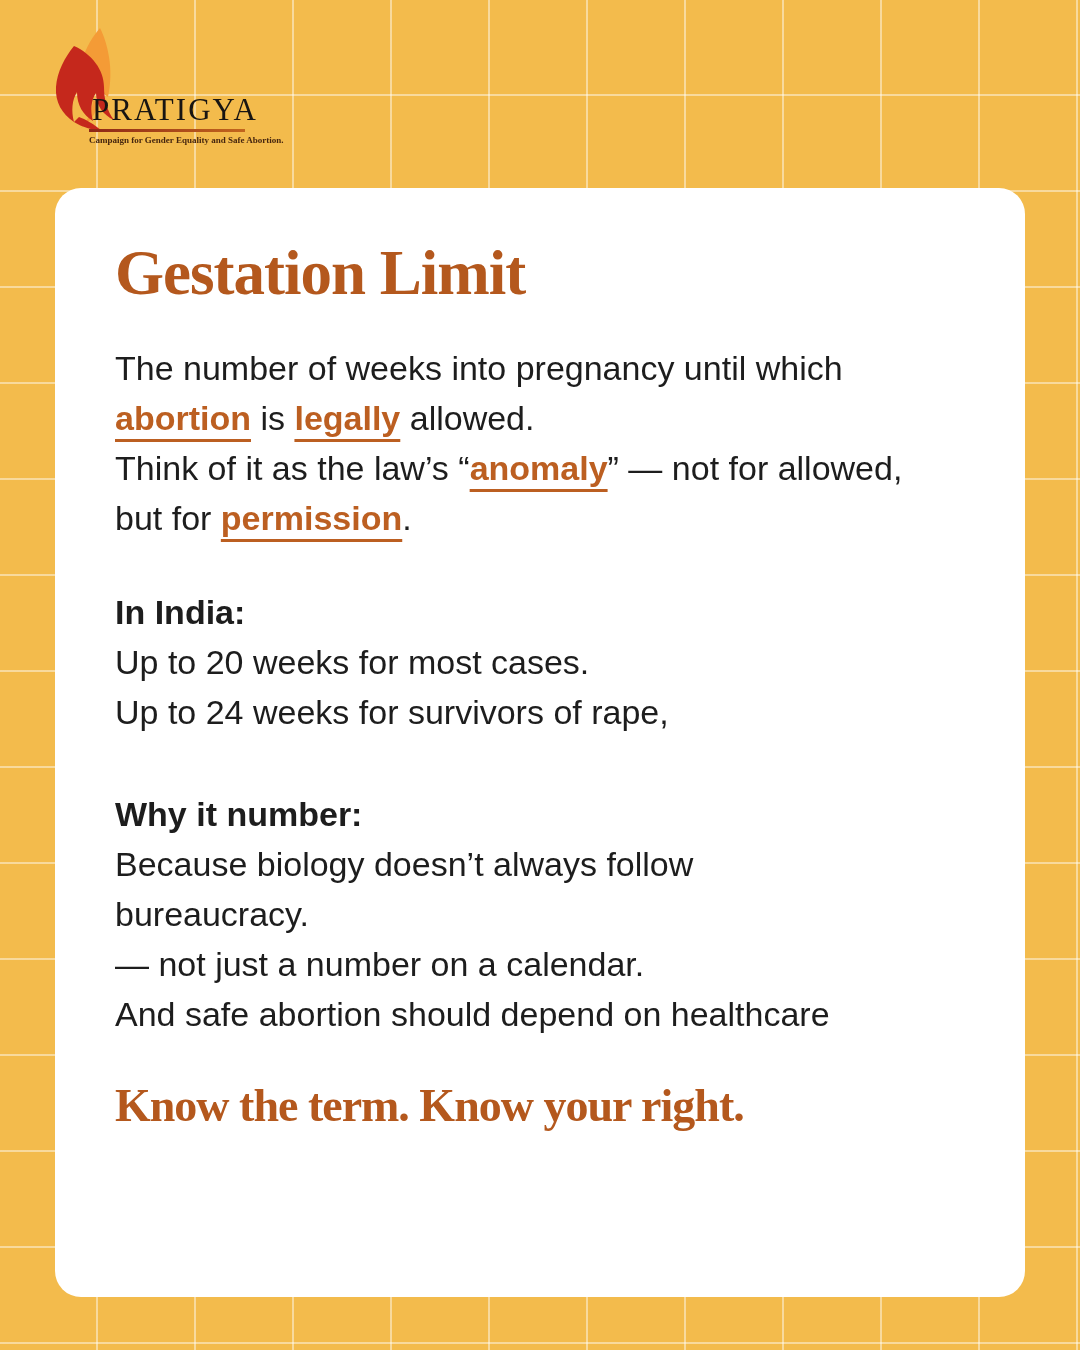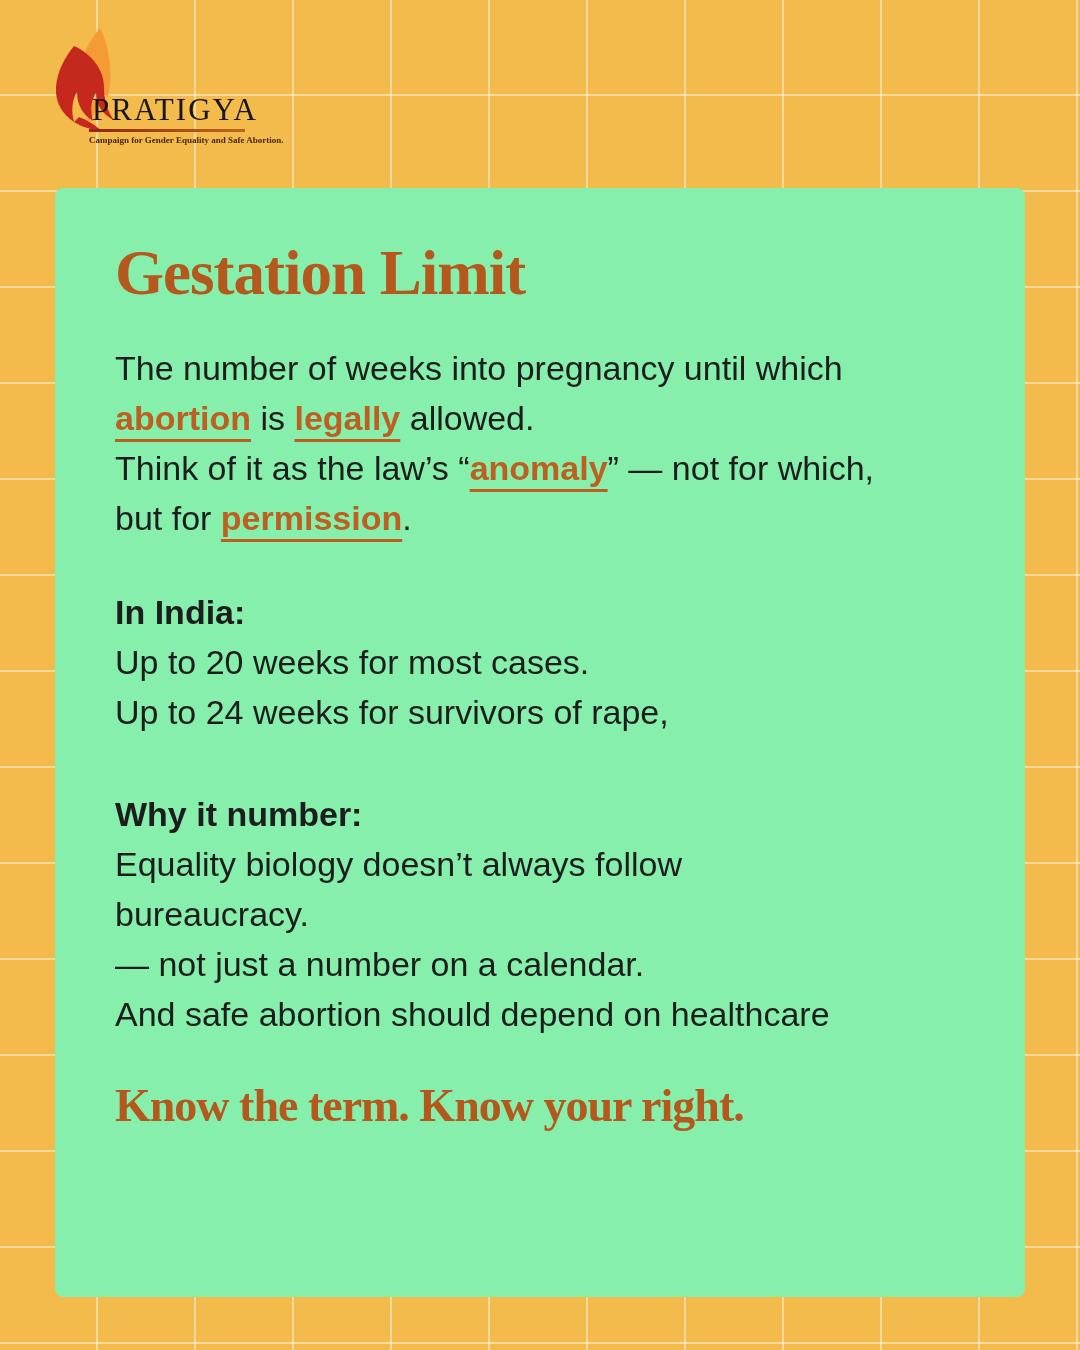--- a/index.html
+++ b/index.html
@@ -31,22 +31,22 @@
     position:absolute; left:39px; top:113px;
     font-family:"Liberation Serif", serif;
     font-size:9px; font-weight:bold; color:#46260F;
     white-space:nowrap;
   }
 
   
   .card {
     position:absolute; left:55px; top:188px;
     width:970px; height:1109px;
-    background:#86efac;
-    border-radius:8px;
+    background:#ffffff;
+    border-radius:26px;
     box-sizing:border-box;
     padding:50px 48px 0 60px;
     overflow:hidden;
   }
   .card-title {
     margin:0;
     font-family:"Liberation Serif", serif;
     font-weight:bold;
     font-size:63px;
     letter-spacing:-1px;
@@ -98,30 +98,30 @@
     <path fill="#C5281C" d="M22,96 C30,101 40,104 50,105 C42,98 33,93 27,91 Z"></path>
   </svg>
   <div class="logo-brand">PRATIGYA</div>
   <div class="logo-underline"></div>
   <div class="logo-tagline">Campaign for Gender Equality and Safe Abortion.</div>
 </div>
 
 <main class="card">
   <h1 class="card-title">Gestation Limit</h1>
 
-  <p class="body-text intro"><span>The number of weeks into pregnancy until which</span><br><span class="hl">abortion</span><span> is </span><span class="hl">legally</span><span> allowed.</span><br><span>Think of it as the law’s “</span><span class="hl">anomaly</span><span>” — not for which,</span><br><span>but for </span><span class="hl">permission</span><span>.</span></p>
+  <p class="body-text intro"><span>The number of weeks into pregnancy until which</span><br><span class="hl">abortion</span><span> is </span><span class="hl">legally</span><span> allowed.</span><br><span>Think of it as the law’s “</span><span class="hl">anomaly</span><span>” — not for allowed,</span><br><span>but for </span><span class="hl">permission</span><span>.</span></p>
 
   <section class="body-text section-india">
     <div class="section-heading">In India:</div>
     <div>Up to 20 weeks for most cases.</div>
     <div>Up to 24 weeks for survivors of rape,</div>
   </section>
 
   <section class="body-text section-why">
     <div class="section-heading">Why it number:</div>
-    <div>Equality biology doesn’t always follow</div>
+    <div>Because biology doesn’t always follow</div>
     <div>bureaucracy.</div>
     <div>— not just a number on a calendar.</div>
     <div>And safe abortion should depend on healthcare</div>
   </section>
 
   <div class="slogan">Know the term. Know your right.</div>
 </main>
 
 </body></html>

